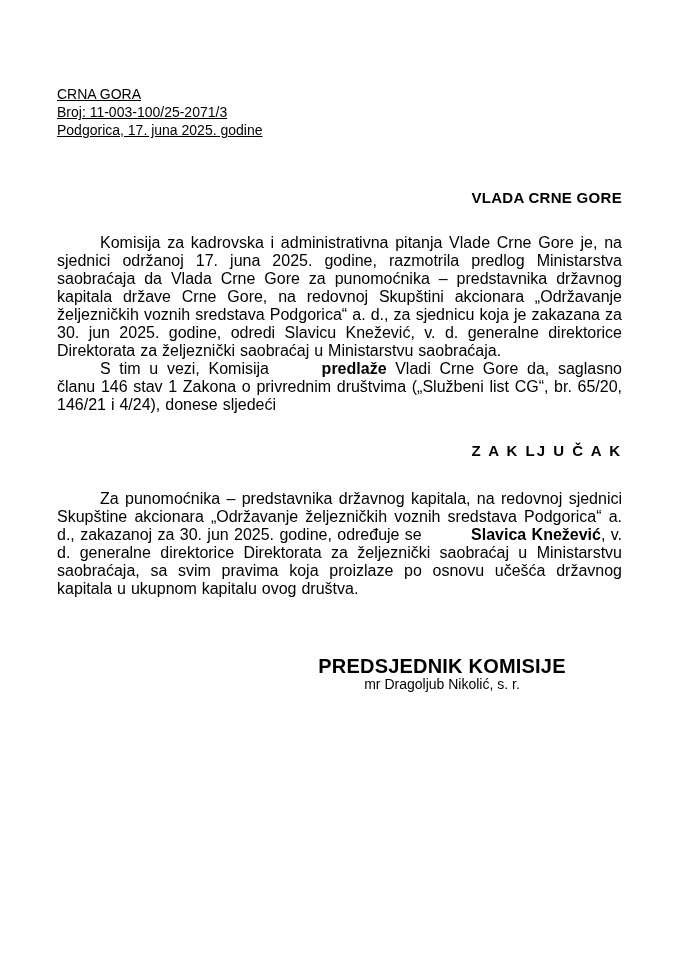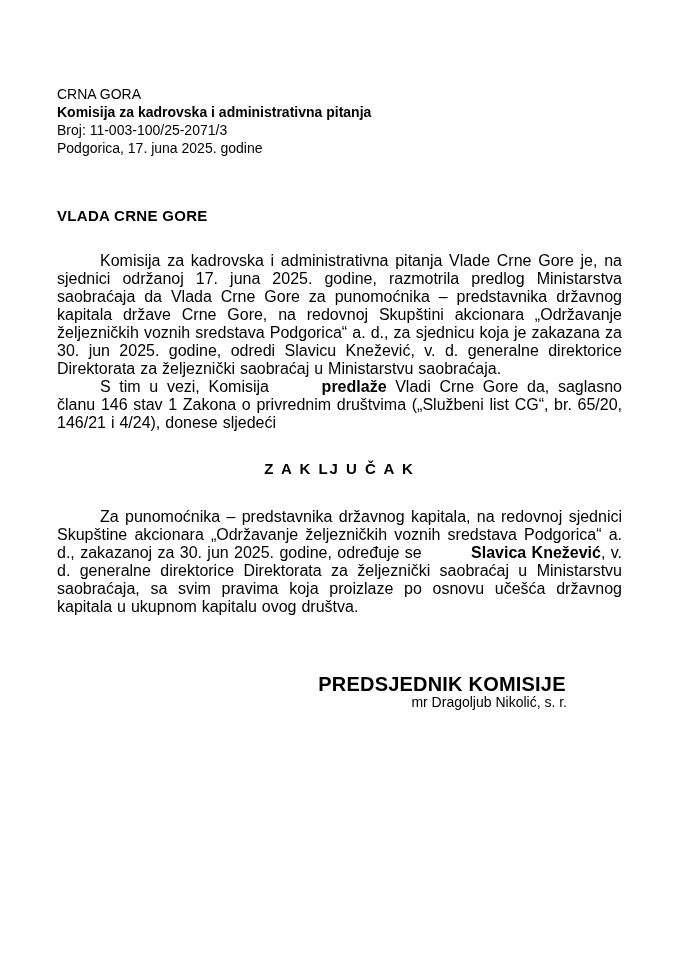--- a/index.html
+++ b/index.html
@@ -16,77 +16,76 @@
     width: 679px;
     height: 960px;
     background: #ffffff;
     padding: 85px 57px 0 57px;
     overflow: hidden;
   }
   .hdr-line {
     font-size: 14px;
     line-height: 18px;
     white-space: nowrap;
+    text-decoration: underline;
   }
   .bold { font-weight: bold; }
   .doc-title {
     margin-top: 50px;
     font-size: 15px;
     line-height: 18px;
     font-weight: bold;
-    text-align: left;
+    text-align: right;
     letter-spacing: 0.3px;
   }
   .body-p {
     font-size: 16px;
     line-height: 18px;
     text-align: justify;
     text-align-last: left;
     text-indent: 43px;
     word-spacing: 0.5px;
   }
   .p-intro { margin-top: 27px; }
   .p-proposal { margin-top: 0; }
   .conclusion-heading {
     margin-top: 28px;
     font-size: 15px;
     line-height: 18px;
     font-weight: bold;
-    text-align: center;
+    text-align: right;
     letter-spacing: 2px;
   }
   .p-conclusion { margin-top: 30px; }
   .signature {
     margin-top: 59px;
     margin-left: auto;
     margin-right: 55px;
     width: 250px;
     text-align: center;
   }
   .sig-title {
     font-size: 20px;
     line-height: 18px;
     font-weight: bold;
     letter-spacing: 0.2px;
   }
   .sig-name {
     font-size: 14px;
     line-height: 18px;
-    text-align: right;
   }
   b { font-weight: bold; margin-left: 44px; }
 </style>
 </head>
 <body>
 
 <div class="doc">
 
   <header>
     <div class="hdr-line">CRNA GORA</div>
-    <div class="hdr-line bold">Komisija za kadrovska i administrativna pitanja</div>
     <div class="hdr-line">Broj: 11-003-100/25-2071/3</div>
     <div class="hdr-line">Podgorica, 17. juna 2025. godine</div>
   </header>
 
   <h1 class="doc-title">VLADA CRNE GORE</h1>
 
   <p class="body-p p-intro">Komisija za kadrovska i administrativna pitanja Vlade Crne Gore je, na sjednici održanoj 17. juna 2025. godine, razmotrila predlog Ministarstva saobraćaja da Vlada Crne Gore za punomoćnika – predstavnika državnog kapitala države Crne Gore, na redovnoj Skupštini akcionara „Održavanje željezničkih voznih sredstava Podgorica“ a. d., za sjednicu koja je zakazana za 30. jun 2025. godine, odredi Slavicu Knežević, v. d. generalne direktorice Direktorata za željeznički saobraćaj u Ministarstvu saobraćaja.</p>
 
   <p class="body-p p-proposal"><span>S tim u vezi, Komisija </span><b>predlaže</b><span> Vladi Crne Gore da, saglasno članu 146 stav 1 Zakona o privrednim društvima („Službeni list CG“, br. 65/20, 146/21 i 4/24), donese sljedeći</span></p>
 

